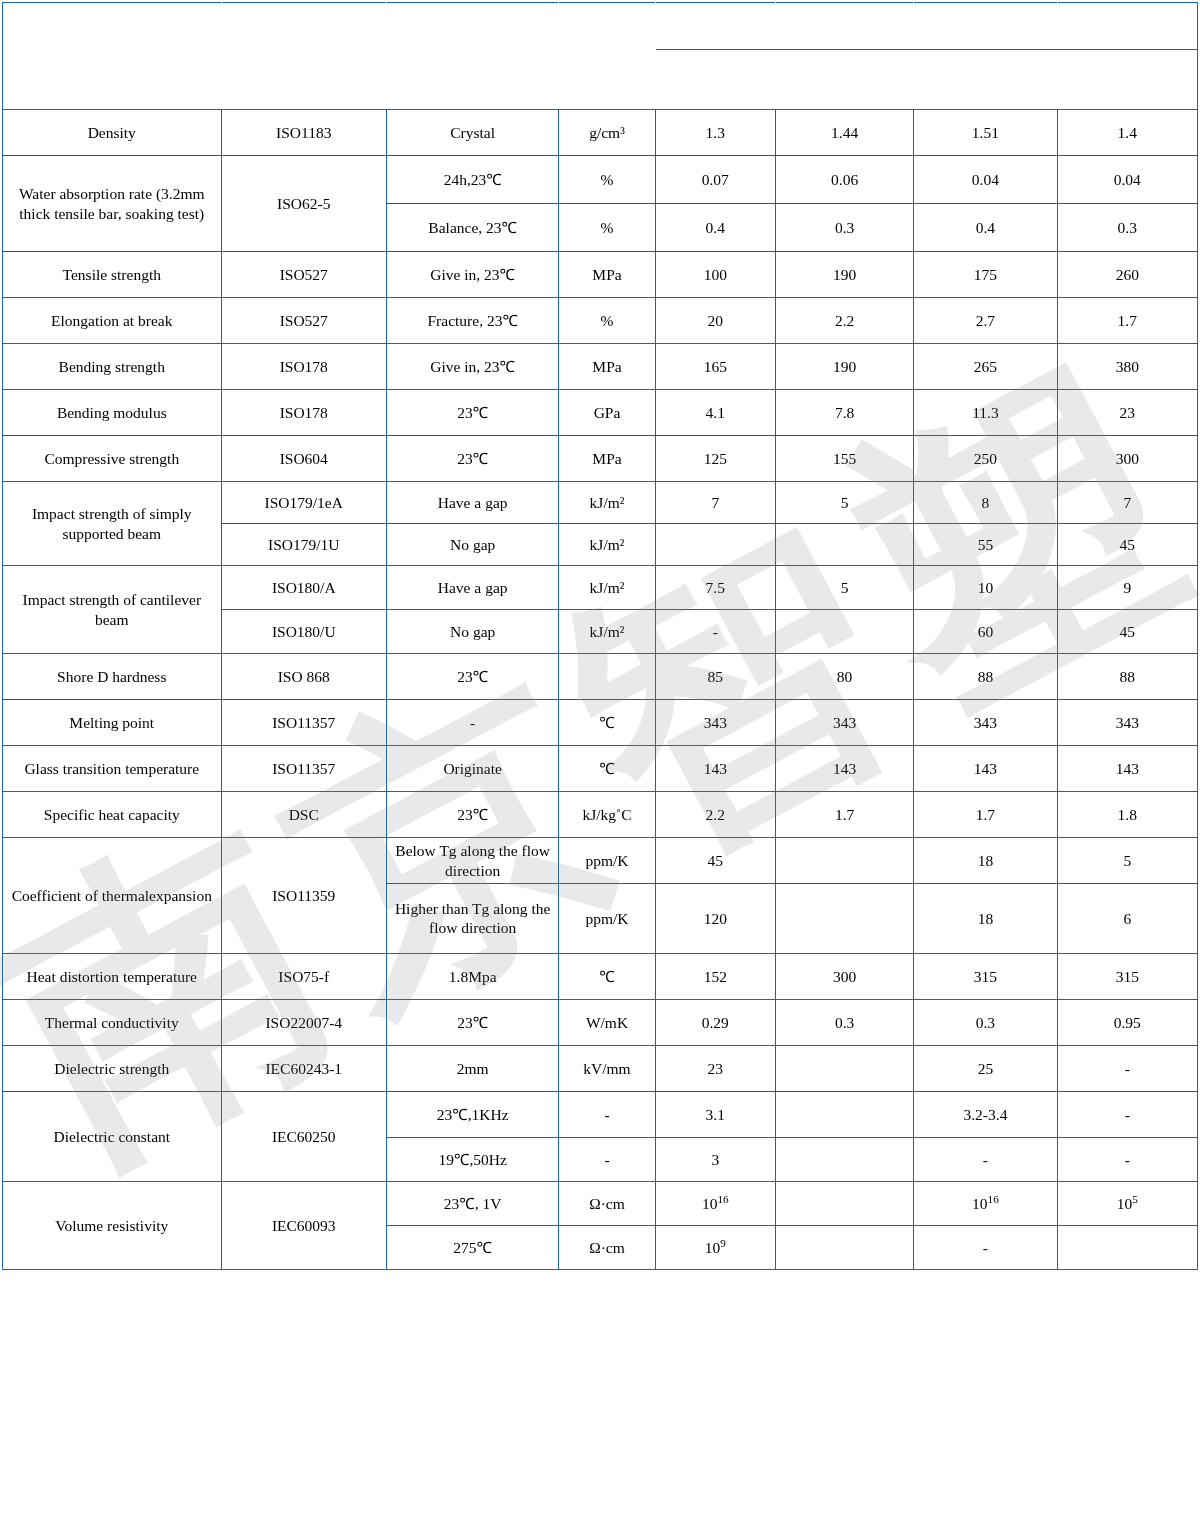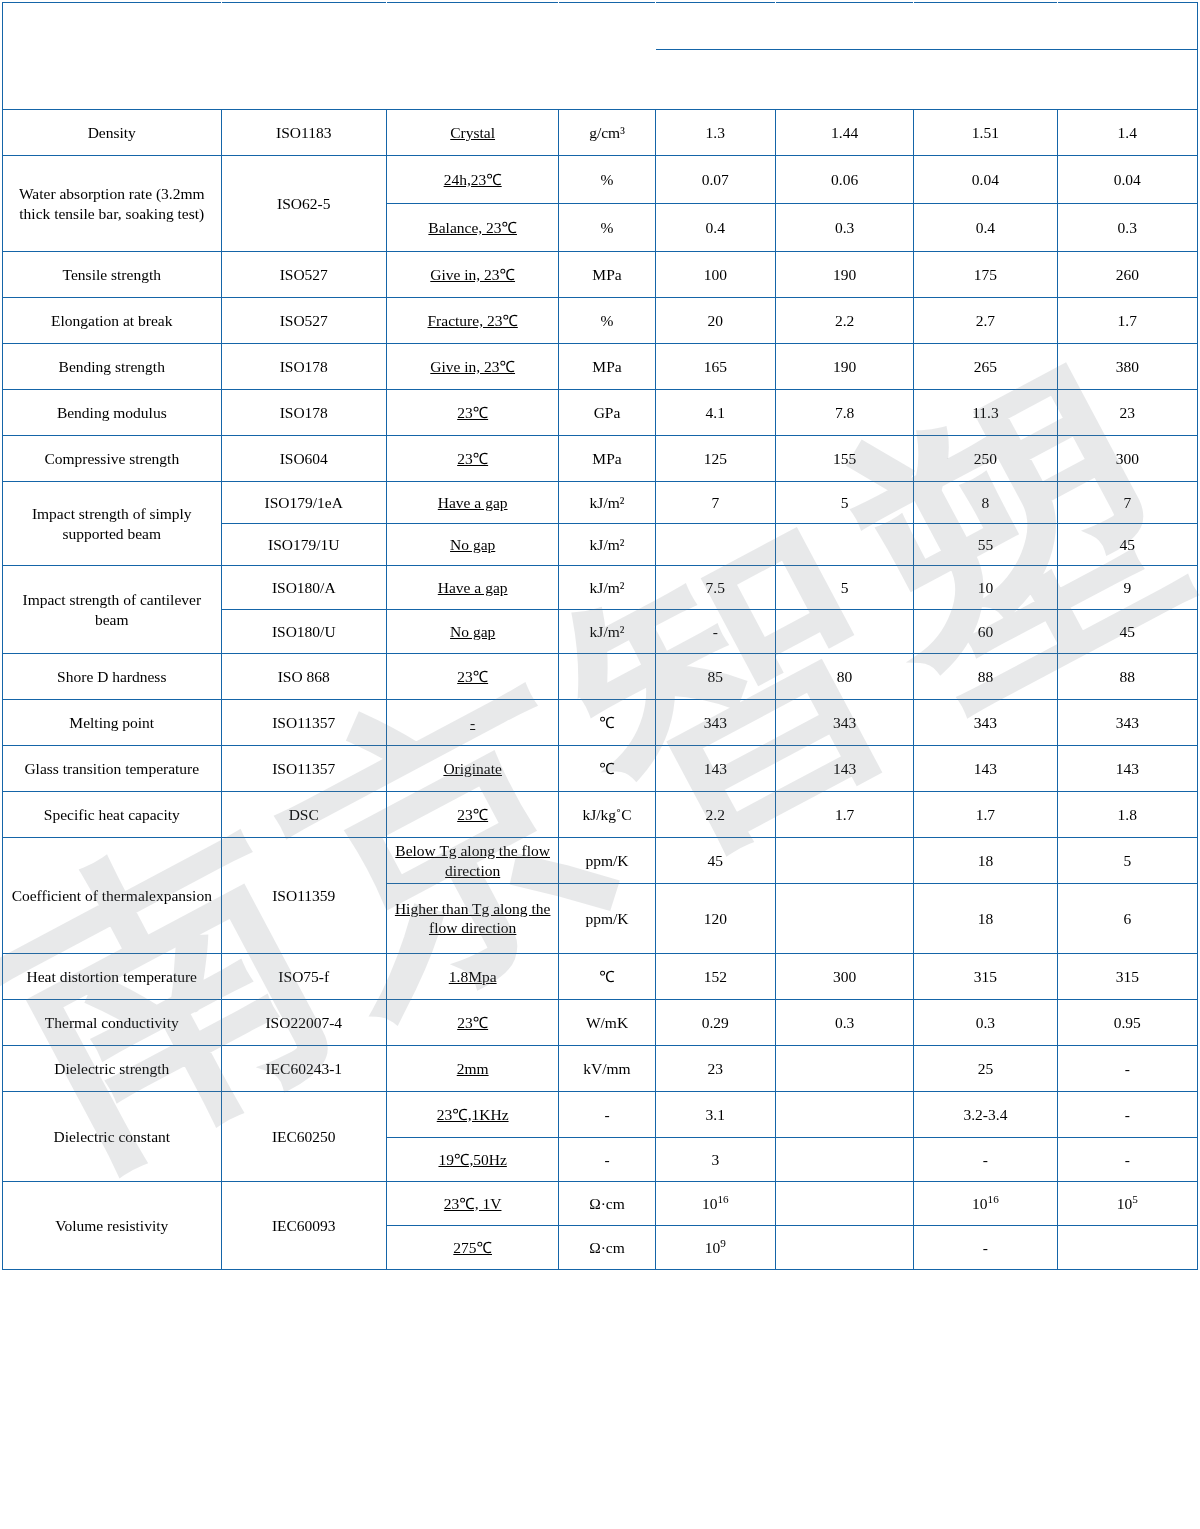--- a/index.html
+++ b/index.html
@@ -73,21 +73,21 @@
   }
   col.c0 { width: 218px; }
   col.c1 { width: 165px; }
   col.c2 { width: 172px; }
   col.c3 { width: 96px; }
   col.c4 { width: 120px; }
   col.c5 { width: 138px; }
   col.c6 { width: 143px; }
   col.c7 { width: 140px; }
   td.item { font-size: 15.5px; }
-  td.cond { font-size: 15.5px; text-decoration: underline; }
+  td.cond { font-size: 15.5px; }
   sup { font-size: 0.72em; vertical-align: super; }
 </style>
 </head>
 <body>
 
 <div class="watermark">
   <span>南京智塑</span>
 </div>
 
 <table class="spec">

